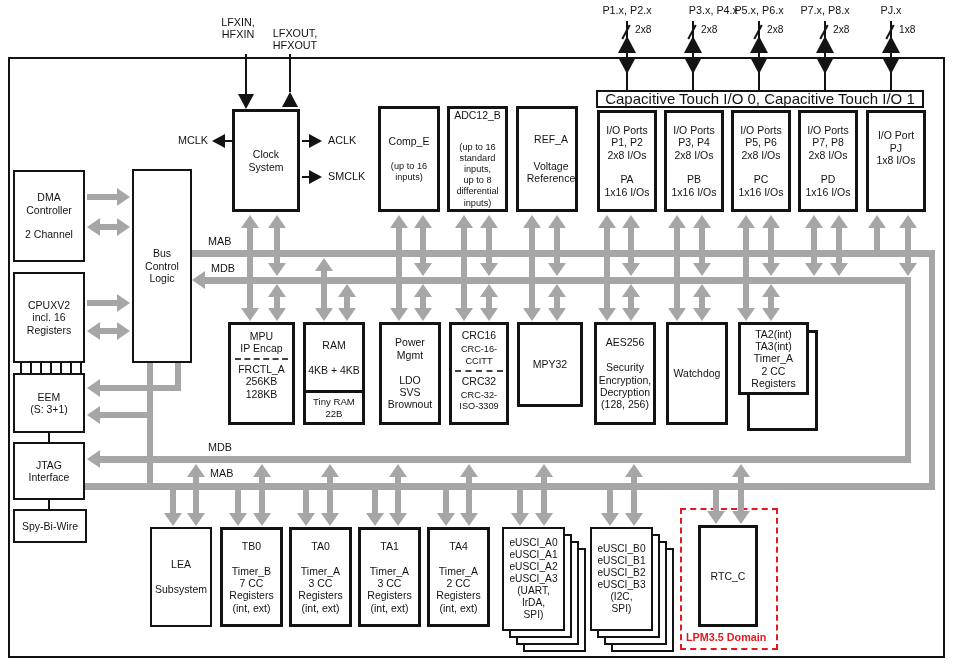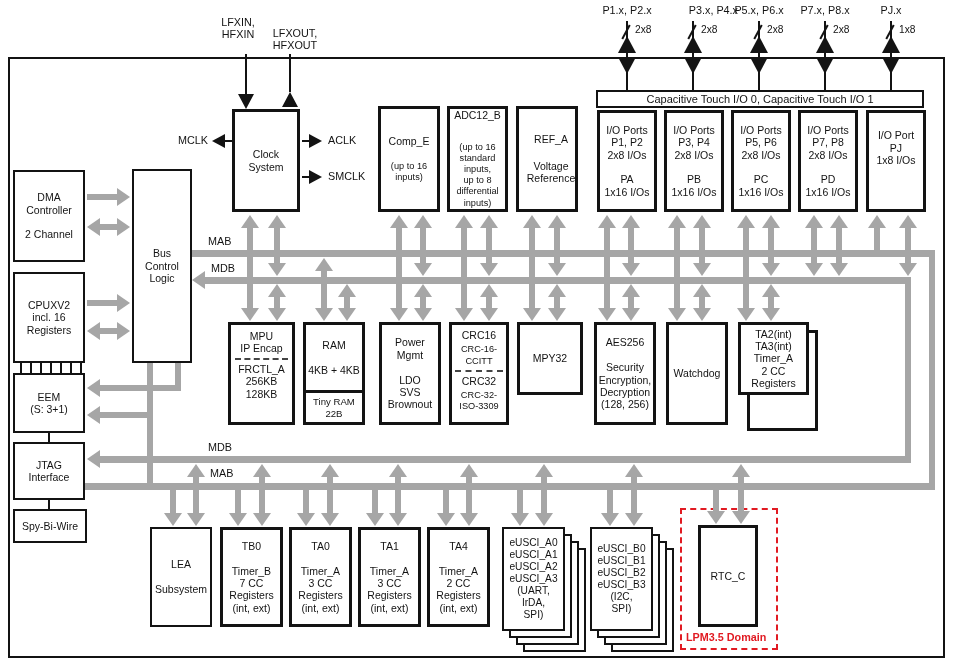--- a/index.html
+++ b/index.html
@@ -104,21 +104,21 @@
 differential
 inputs)</span>
   </div>
   <div class="box b3" style="left:516px;top:106px;width:62px;height:106px;padding-left:8px;">
     <span class="t" style="margin-bottom:14px;">REF_A</span>
     <span class="t">Voltage
 Reference</span>
   </div>
 
   <div class="box" style="left:596px;top:90px;width:328px;height:18px;">
-    <span class="t" style="font-size:11px;">Capacitive Touch I/O 0, Capacitive Touch I/O 1</span>
+    <span class="t" style="font-size:15px;">Capacitive Touch I/O 0, Capacitive Touch I/O 1</span>
   </div>
   <div class="box b3" style="left:597px;top:110px;width:60px;height:102px;">
     <span class="t">I/O Ports
 P1, P2
 2x8 I/Os
 
 PA
 1x16 I/Os</span>
   </div>
   <div class="box b3" style="left:664px;top:110px;width:60px;height:102px;">
@@ -269,21 +269,21 @@
   </div>
   <div class="box b3" style="left:449px;top:322px;width:60px;height:103px;justify-content:flex-start;padding-top:4px;">
     <span class="t">CRC16</span>
     <span class="t sm" style="margin-top:3px;">CRC-16-
 CCITT</span>
     <div class="dash"></div>
     <span class="t">CRC32</span>
     <span class="t sm" style="margin-top:3px;">CRC-32-
 ISO-3309</span>
   </div>
-  <div class="box b3" style="left:517px;top:322px;width:66px;height:73px;">
+  <div class="box b3" style="left:517px;top:322px;width:66px;height:85px;">
     <span class="t">MPY32</span>
   </div>
   <div class="box b3" style="left:594px;top:322px;width:62px;height:103px;">
     <span class="t">AES256
 
 Security
 Encryption,
 Decryption
 (128, 256)</span>
   </div>

